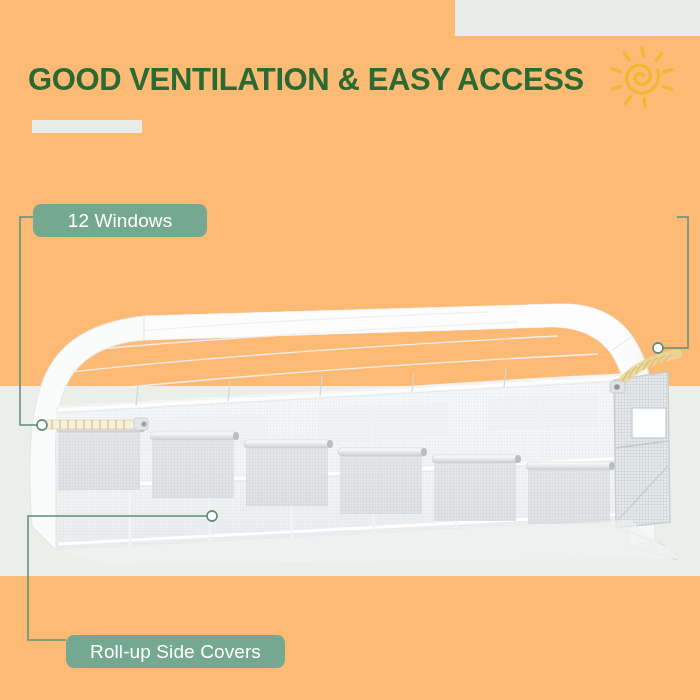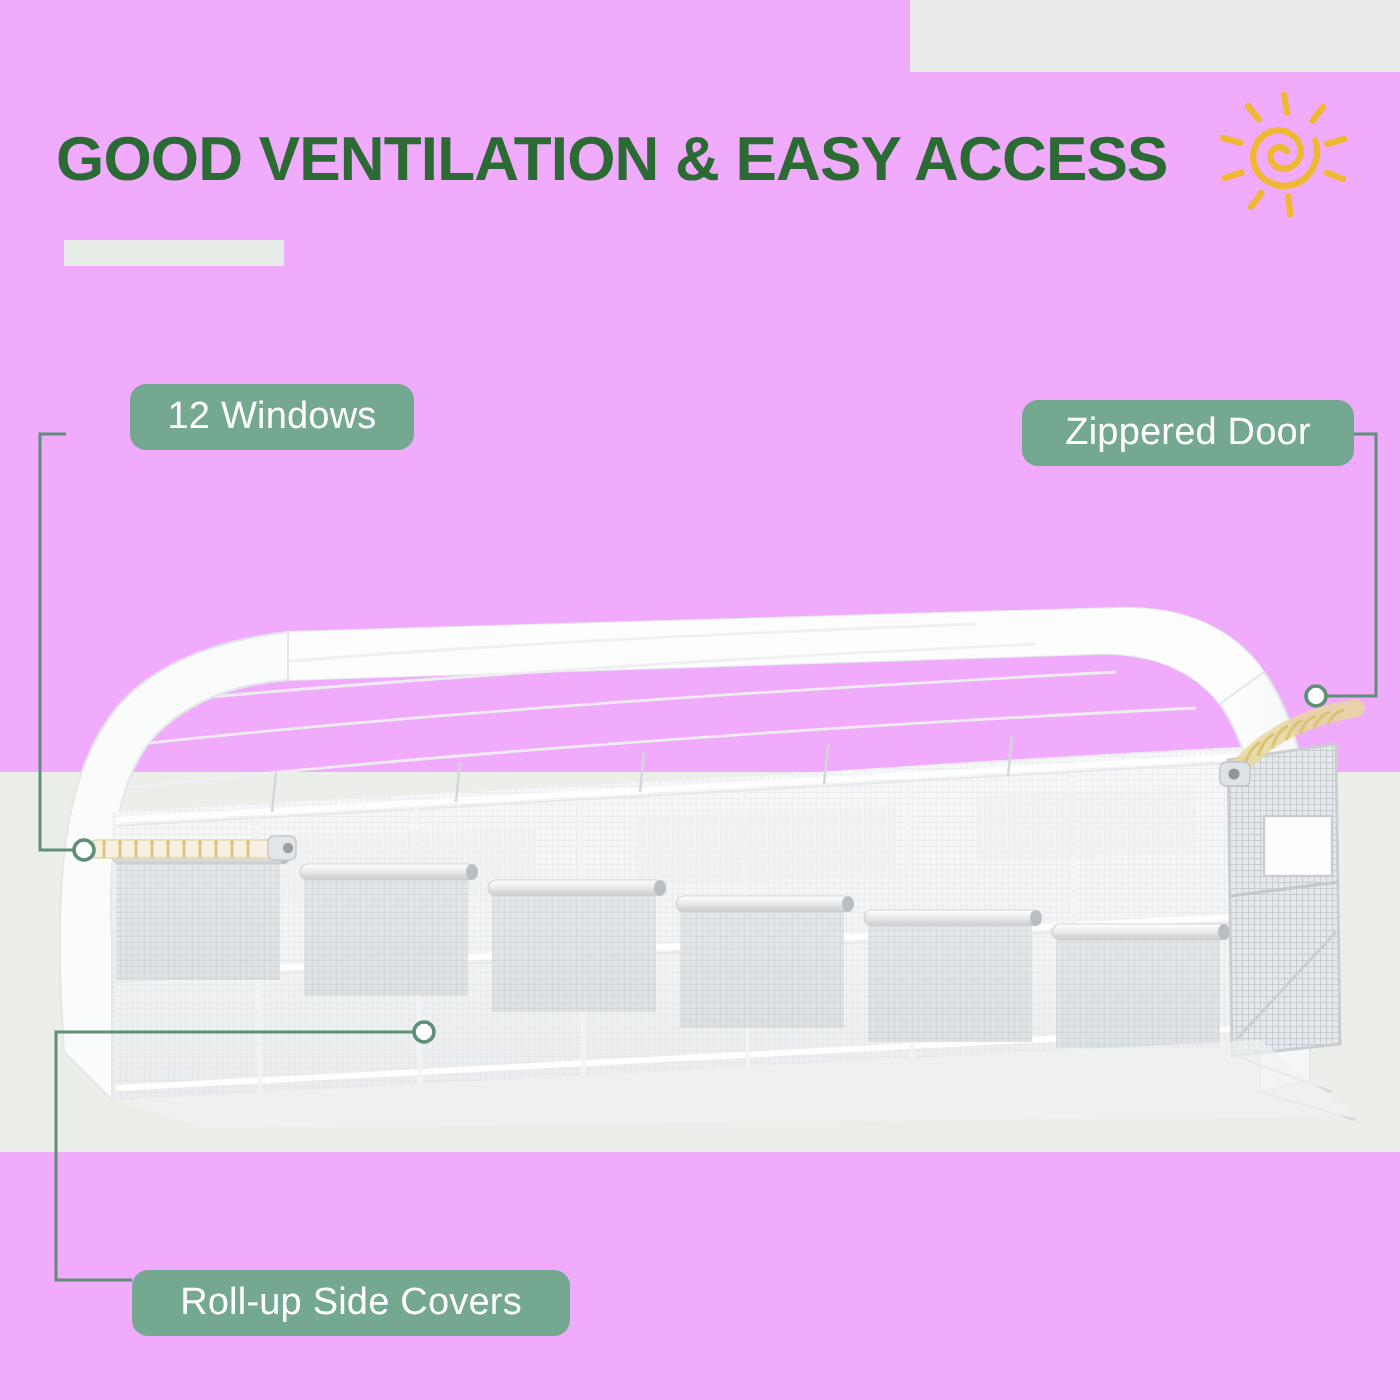--- a/index.html
+++ b/index.html
@@ -6,21 +6,21 @@
   * { margin:0; padding:0; box-sizing:border-box; }
   html, body {
     width:700px; height:700px;
     background:#ffffff;
     font-family:"Liberation Sans", sans-serif;
     overflow:hidden;
   }
   #stage {
     position:relative;
     width:700px; height:700px;
-    background:#f0abfc;
+    background:#fdba74;
     padding-left:16px;
   }
 
   
   .bg-block-top {
     position:absolute;
     left:455px; top:0; width:245px; height:36px;
     background:#e8ebe7;
   }
   .bg-block-title-bar {
@@ -75,21 +75,21 @@
     color:#ffffff;
     font-size:19px;
     font-weight:normal;
     display:flex;
     align-items:center;
     justify-content:center;
     letter-spacing:0.1px;
     white-space:nowrap;
     font-family:"Liberation Sans", sans-serif;
   }
-  .badge-windows   { left:33px;  top:192px; width:142px; height:33px;margin-left:32px; }
+  .badge-windows   { left:33px;  top:204px; width:174px; height:33px; }
   .badge-door      { left:511px; top:200px; width:166px; height:33px; }
   .badge-rollup    { left:66px;  top:623px; width:219px; height:33px;margin-top:12px; }
 </style>
 </head>
 <body>
 
 <div id="stage">
 
   <div class="bg-block-top"></div>
 
@@ -389,21 +389,18 @@
       <circle cx="42" cy="425" r="5"></circle>
       <circle cx="658" cy="348" r="5"></circle>
       <circle cx="212" cy="516" r="5"></circle>
     </g>
   </svg>
 
   <div class="badge badge-windows">
     <span>12 Windows</span>
   </div>
 
-  <div class="badge badge-door">
-    <span>Zippered Door</span>
-  </div>
 
   <div class="badge badge-rollup">
     <span>Roll-up Side Covers</span>
   </div>
 
 </div>
 
 </body></html>

